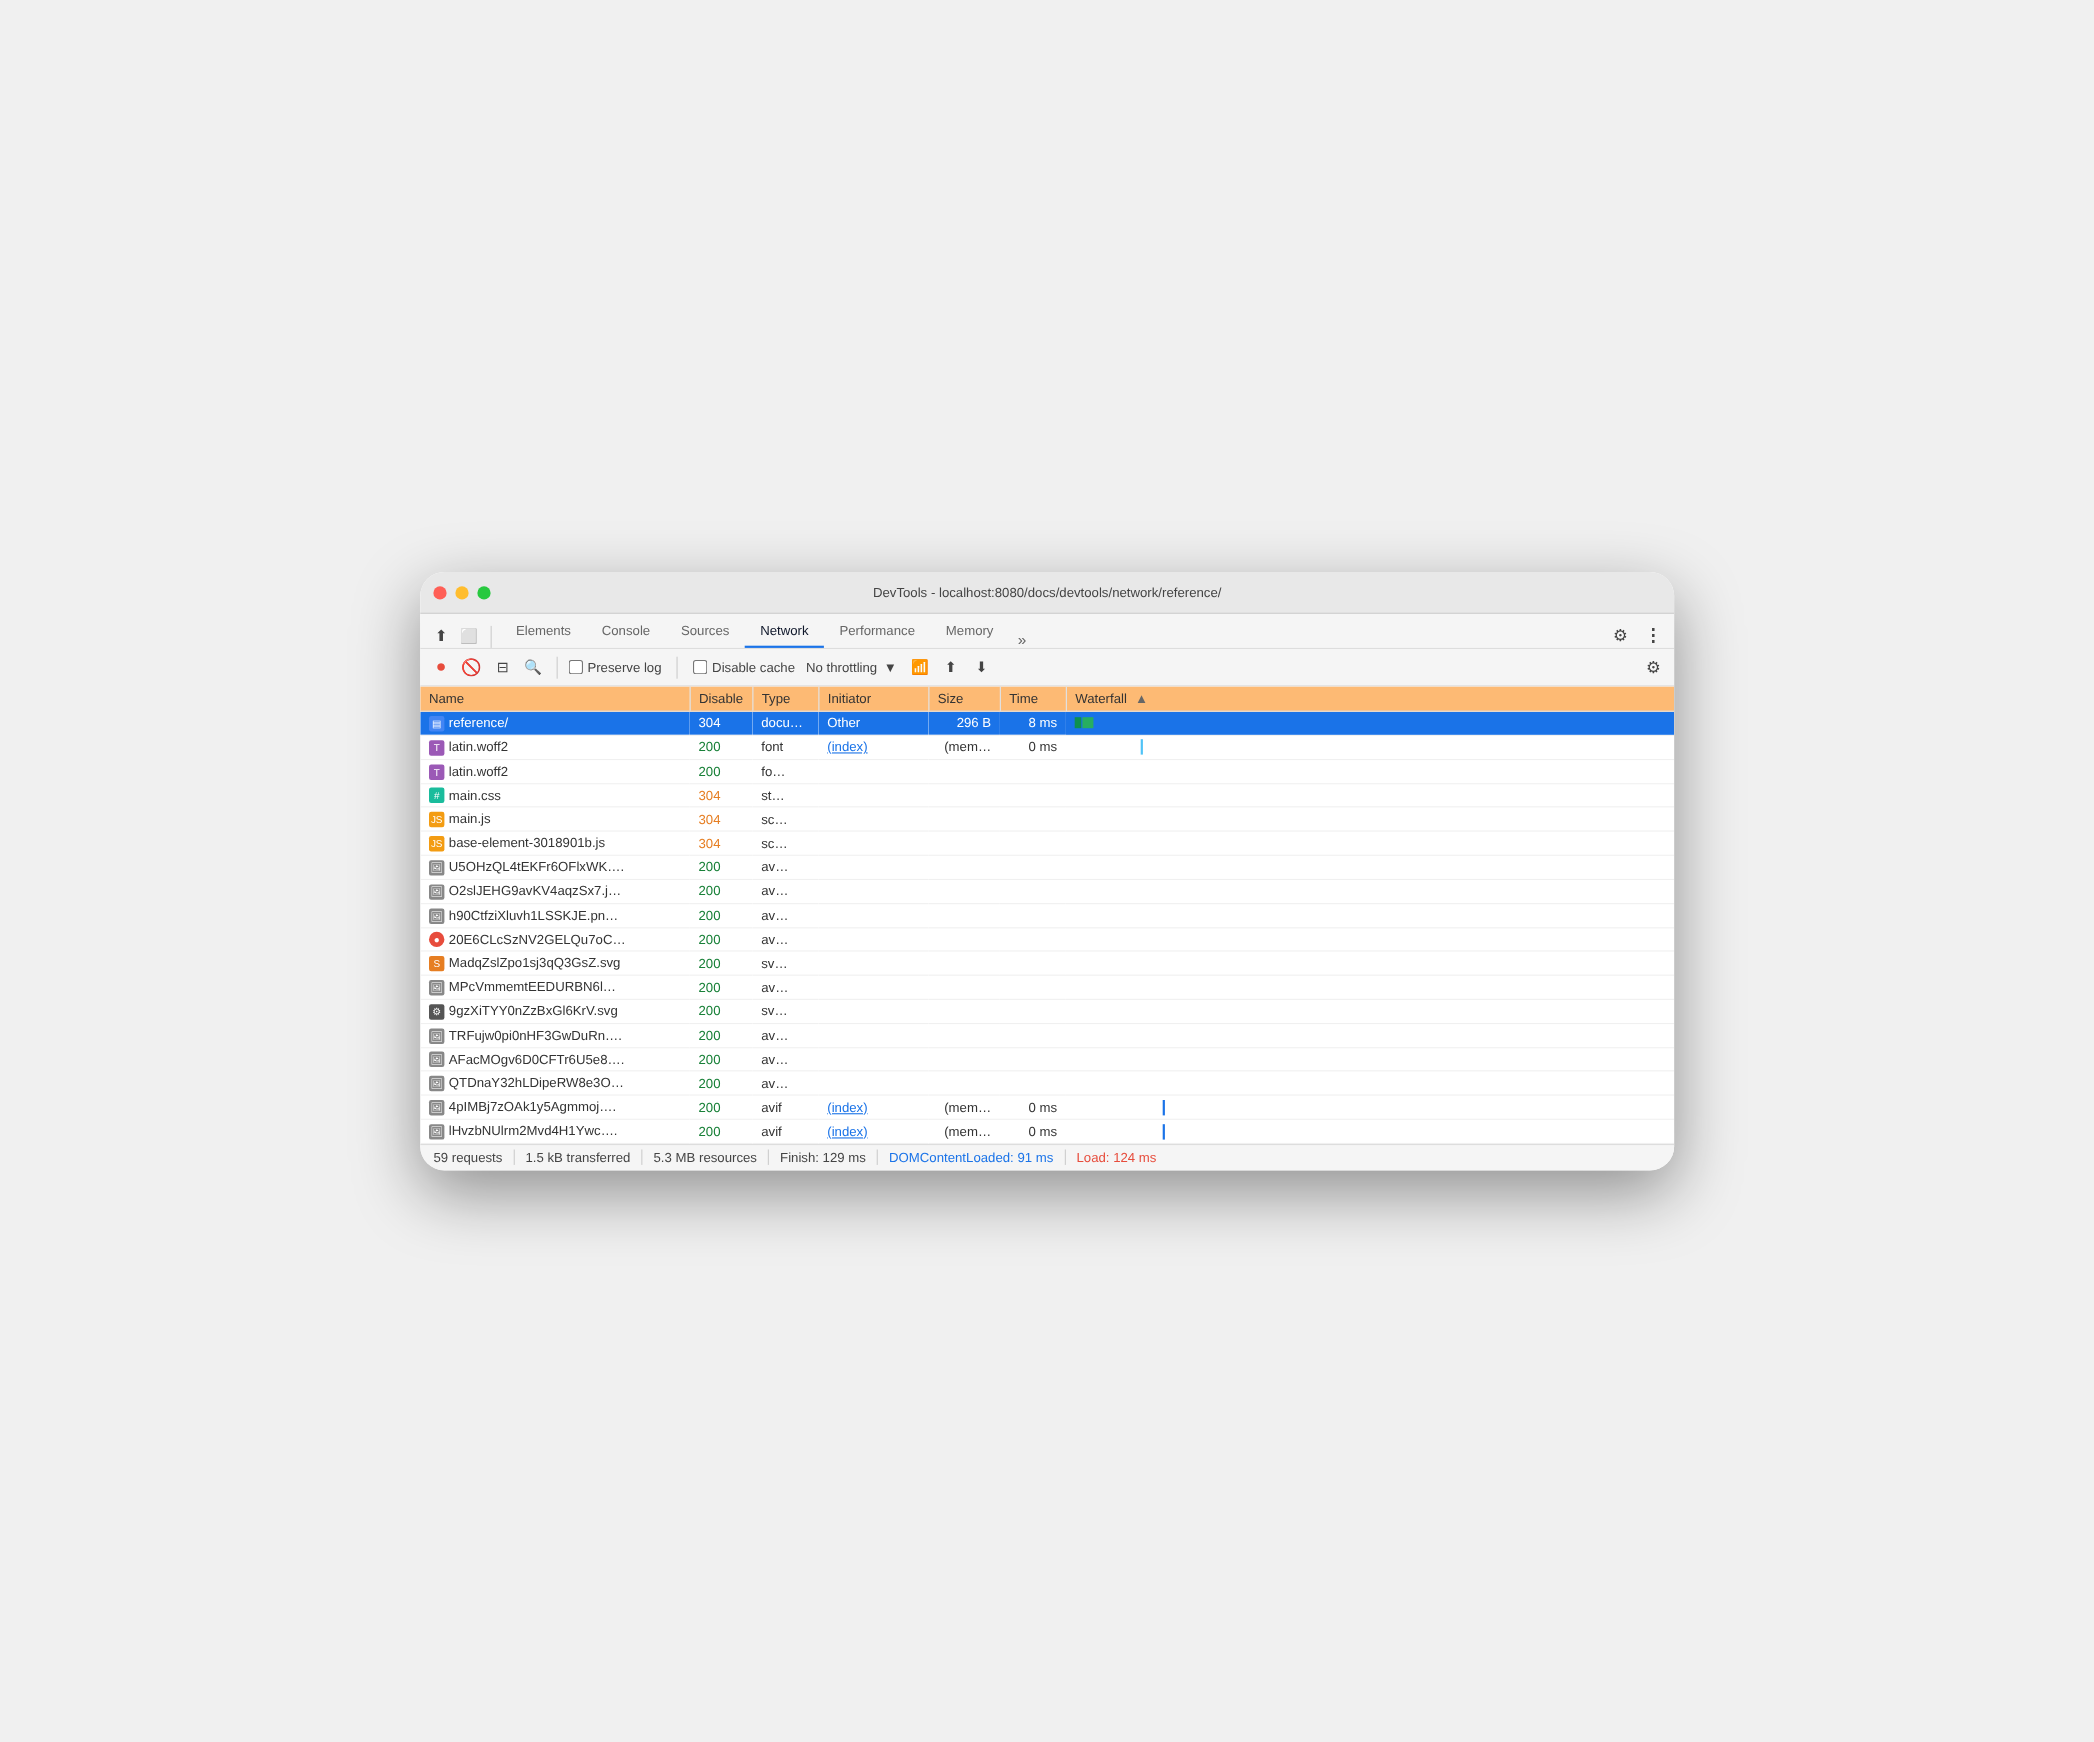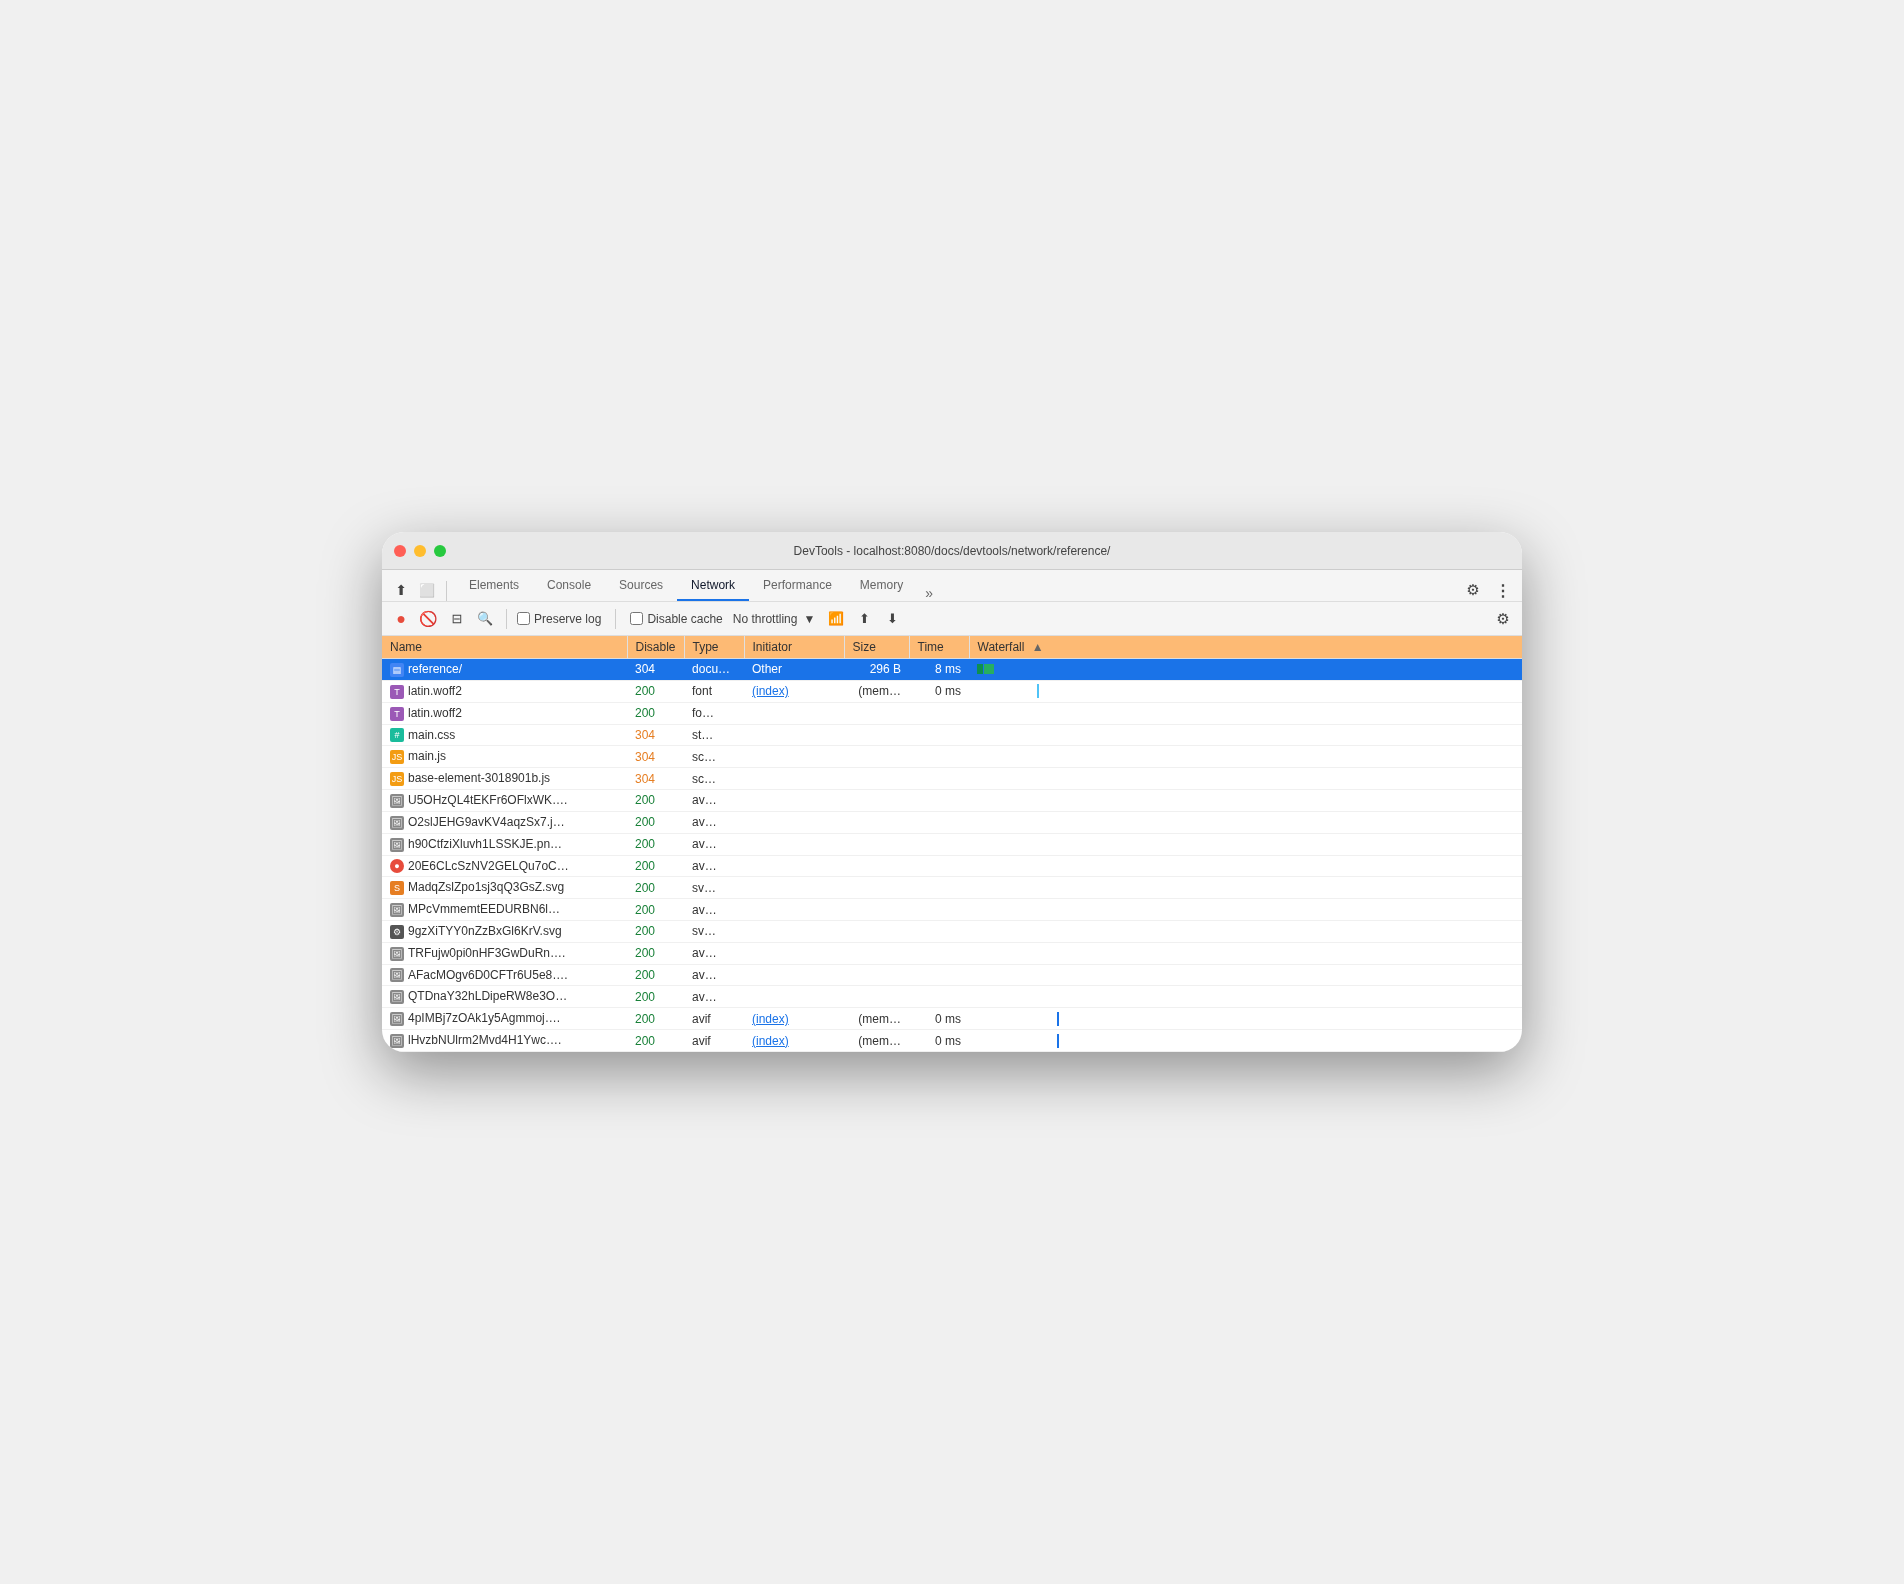--- a/index.html
+++ b/index.html
@@ -495,13 +495,26 @@
             </tr>
           </tbody>
       </table>
 
       <div style="position:relative;">
         
       </div>
     </div>
   </div>
 
+  <div class="status-bar">
+    <span>59 requests</span>
+    <div class="status-sep"></div>
+    <span>1.5 kB transferred</span>
+    <div class="status-sep"></div>
+    <span>5.3 MB resources</span>
+    <div class="status-sep"></div>
+    <span>Finish: 129 ms</span>
+    <div class="status-sep"></div>
+    <span class="status-dom">DOMContentLoaded: 91 ms</span>
+    <div class="status-sep"></div>
+    <span class="status-load">Load: 124 ms</span>
+  </div>
 </div>
 
 </body></html>

